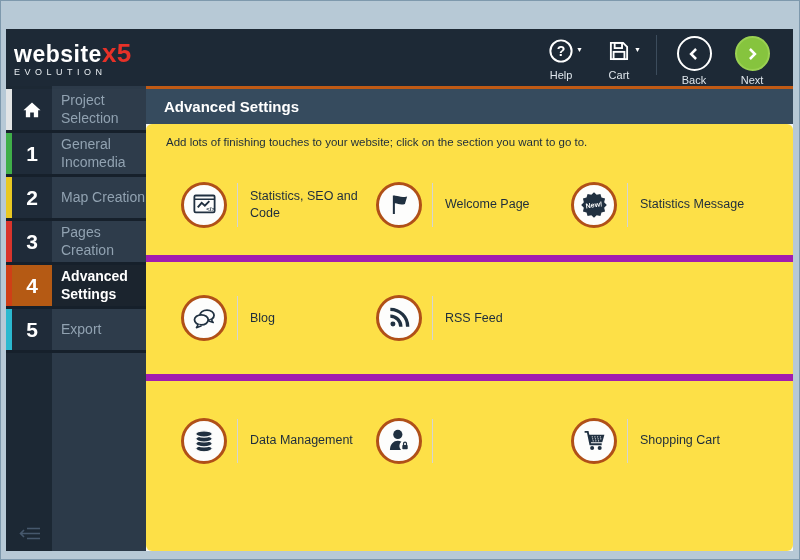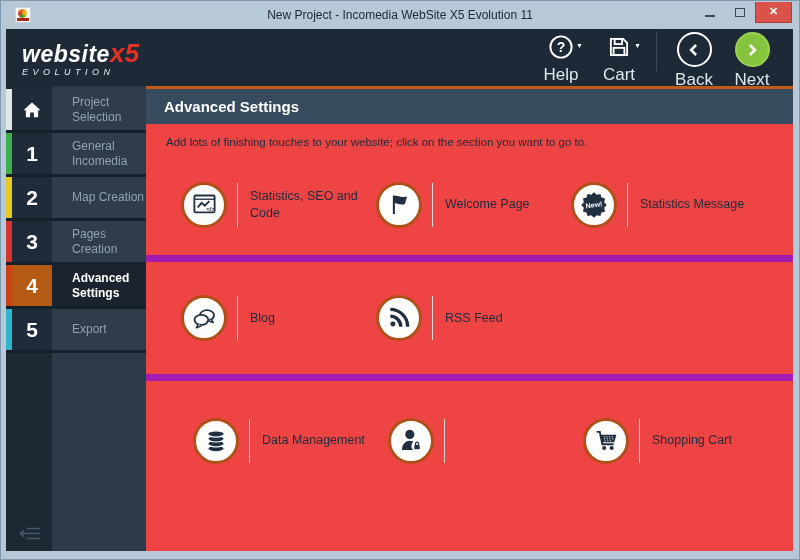--- a/index.html
+++ b/index.html
@@ -18,29 +18,29 @@
   .glyph-min { width:10px; height:2px; background:#39454f; margin-top:8px; }
   .glyph-max { width:10px; height:9px; border:1.5px solid #39454f; background:transparent; }
   .win-close { width:37px; height:21px; background:#d9534b; border:1px solid #b43b33; border-top:none;
     display:flex; align-items:center; justify-content:center; color:#fff; font-size:11px; font-weight:bold; cursor:pointer; }
 
   
   .app { position:absolute; top:28px; left:5px; right:6px; bottom:8px; display:flex; flex-direction:column; background:#f7f7f4; }
 
   
   .toolbar { height:57px; background:#1d2936; display:flex; align-items:center; flex:none; }
-  .logo { margin-left:16px; margin-top:2px; line-height:1;font-style:italic; }
+  .logo { margin-left:8px; margin-top:2px; line-height:1; }
   .logo-line1 { font-weight:bold; color:#fff; font-size:23px; letter-spacing:0.5px; }
   .logo-line1 .x5 { color:#e63128; font-size:26px; }
   .logo-line2 { font-size:9px; letter-spacing:4.5px; color:#e9eef2; margin-top:2px; }
   .tb-actions { margin-left:auto; display:flex; align-items:flex-start; padding-right:12px; }
   .tb-btn { width:58px; display:flex; flex-direction:column; align-items:center; cursor:pointer; padding-top:6px; }
   .tb-icon { position:relative; height:32px; display:flex; align-items:center; justify-content:center; }
   .tb-caret { position:absolute; right:-9px; top:11px; font-size:7px; color:#fff; }
-  .tb-label { font-size:17px; color:#dfe6ec; margin-top:2px; }
+  .tb-label { font-size:11px; color:#dfe6ec; margin-top:2px; }
   .tb-sep { width:1px; height:40px; background:#3c4c5c; margin:6px 8px 0 8px; }
   .nav-circle { width:35px; height:35px; border-radius:50%; display:flex; align-items:center; justify-content:center; }
   .nav-back { border:2.5px solid #fff; }
   .nav-next { background:#86c43e; border:2px solid #9ad152; }
 
   
   .body { flex:1; display:flex; min-height:0; }
 
   
   .sidebar { width:140px; flex:none; display:flex; flex-direction:column; padding-top:3px;
@@ -48,66 +48,48 @@
   .side-item { height:41px; display:flex; margin-bottom:3px; box-shadow:0 3px 0 #16202b; cursor:pointer; }
   .stripe { width:6px; flex:none; }
   .stripe-home { background:#e3e5e6; }
   .stripe-1 { background:#3fae49; }
   .stripe-2 { background:#e8c822; }
   .stripe-3 { background:#d8342c; }
   .stripe-4 { background:#cf3f16; }
   .stripe-5 { background:#2bb8cf; }
   .num-cell { width:40px; flex:none; background:#1f2b39; display:flex; align-items:center; justify-content:center;
     color:#fff; font-size:21px; font-weight:bold; }
-  .label-cell { flex:1; background:#2e3c4b; display:flex; align-items:center; padding-left:20px;
-    font-size:12px; color:#91a2b1; line-height:1.25; }
+  .label-cell { flex:1; background:#2e3c4b; display:flex; align-items:center; padding-left:9px;
+    font-size:14px; color:#91a2b1; line-height:1.25; }
   .side-item.selected .num-cell { background:#b55a14; }
   .side-item.selected .label-cell { background:#1b242e; color:#fff; font-weight:bold; }
   .side-filler { flex:1; position:relative; }
   .collapse-btn { position:absolute; left:12px; bottom:10px; cursor:pointer; }
 
   
   .main { flex:1; display:flex; flex-direction:column; border-top:3px solid #c05a15; min-width:0; }
   .main-header { height:35px; flex:none; background:#364b5e; color:#fff; font-size:15px; font-weight:600;
     display:flex; align-items:center; padding-left:18px; }
-  .content { flex:1; background:#ef4444; overflow:hidden; display:flex; flex-direction:column; }
+  .content { flex:1; background:#fde047; overflow:hidden; display:flex; flex-direction:column;border-radius:6px; }
   .desc { padding:12px 20px 6px 20px; font-size:11.5px; color:#1c2b3a; flex:none; }
   .feat-row { height:108px; flex:none; display:flex; align-items:center; padding-left:35px; border-bottom:7px solid #a21caf; }
   .feat-row.r2, .feat-row.r3 { height:119px;align-items:center; }
-  .feat-row.r3 { border-bottom:none;margin-left:12px; }
+  .feat-row.r3 { border-bottom:none; }
   .feat { width:195px; flex:none; display:flex; align-items:center; cursor:pointer; }
   .circle { width:46px; height:46px; flex:none; border-radius:50%; border:3.5px solid #b05018; background:#fdfdfc;
     display:flex; align-items:center; justify-content:center; }
   .vsep { width:1px; height:44px; background:#d5d5d2; margin:0 12px 0 10px; flex:none; }
   .feat-label { font-size:12.5px; color:#1d2c3c; line-height:1.3; max-width:118px; }
   svg { display:block; }
 </style>
 </head>
 <body>
 
 <div class="window">
 
-  <div class="titlebar">
-    <div class="app-icon">
-        <div class="orb"></div>
-        <div class="bar"></div>
-      </div>
-    <div class="win-title">New Project - Incomedia WebSite X5 Evolution 11</div>
-    <div class="win-controls">
-      <div class="win-btn">
-          <div class="glyph-min"></div>
-        </div>
-      <div class="win-btn">
-          <div class="glyph-max"></div>
-        </div>
-      <div class="win-close">
-          <span>✕</span>
-        </div>
-    </div>
-  </div>
 
   <div class="app">
 
     <div class="toolbar">
       <div class="logo">
         <div class="logo-line1"><span>website</span><span class="x5">x5</span></div>
         <div class="logo-line2">EVOLUTION</div>
       </div>
 
       <div class="tb-actions">

